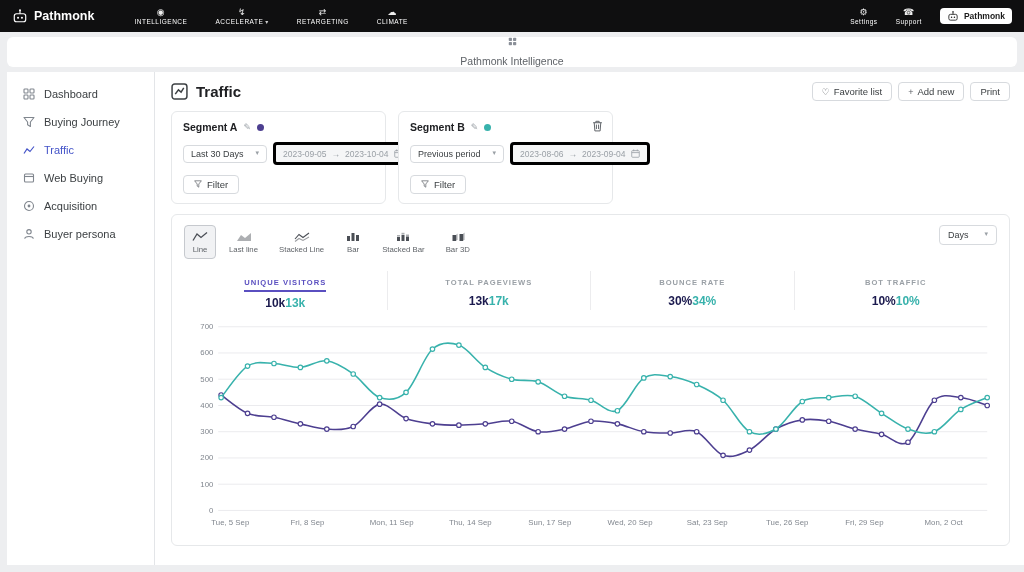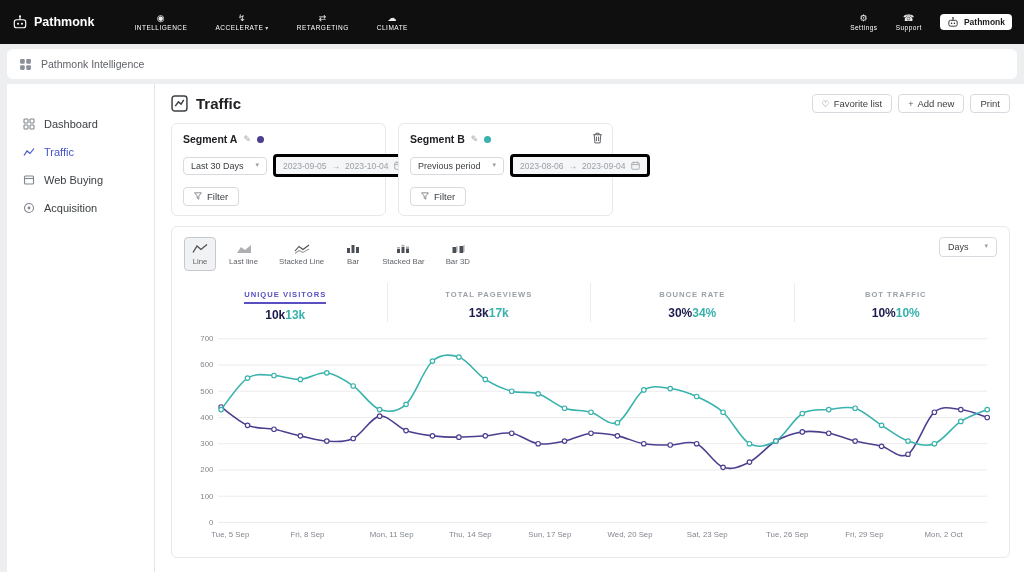--- a/index.html
+++ b/index.html
@@ -2,37 +2,37 @@
 <html style="--accent: #4353c8; --seg-a: #4d3f90; --seg-b: #38b2ac; --val-dark: #1b1a4e; --stat-active: #5a4fc0;"><head>
 <meta charset="utf-8">
 <style>
   * { box-sizing: border-box; }
   body {
     margin: 0; width: 1024px; height: 572px; overflow: hidden;
     background: #edeef0;
     font-family: "Liberation Sans", sans-serif;
   }
   
-  .topbar { height: 44px; background: #0f0f10; display: flex; align-items: center; padding: 0 12px; }
+  .topbar { height: 32px; background: #0f0f10; display: flex; align-items: center; padding: 0 12px; }
   .brand { display: flex; align-items: center; gap: 6px; color: #fff; font-size: 12.5px; font-weight: bold; margin-right: 40px; cursor: pointer; }
   .brand svg { width: 16px; height: 14px; }
   .topnav { display: flex; gap: 28px; }
   .topnav-item { display: flex; flex-direction: column; align-items: center; gap: 1px; color: #fff; font-size: 6.5px; letter-spacing: .5px; cursor: pointer; }
   .topnav-item .nicon { font-size: 9px; line-height: 10px; color: #eee; }
   .topnav-item .lblrow { display: flex; align-items: center; gap: 2px; }
   .chev { font-size: 6px; color: #cfcfcf; }
   .topbar-right { margin-left: auto; display: flex; gap: 18px; align-items: center; }
   .badge { background: #fff; border-radius: 4px; padding: 3px 7px; display: flex; gap: 5px; align-items: center; font-size: 8.5px; color: #1b1b1b; font-weight: 600; cursor: pointer; }
   .badge svg { width: 12px; height: 10px; color: #1b1b1b; }
   
-  .subbar { margin: 5px 7px; background: #fff; border-radius: 6px; height: 30px; display: flex; align-items: center; gap: 9px; padding: 0 12px; color: #5f6368; font-size: 10.5px; }
+  .subbar { margin: 5px 7px; background: #fff; border-radius: 6px; height: 30px; display: flex; align-items: center; gap: 9px; padding: 0 12px; color: #5f6368; font-size: 10.5px; flex-direction: column; }
   .subbar svg { width: 13px; height: 13px; color: #8a8f98; }
   
   .content { display: flex; margin-left: 7px; background: #fff; height: 493px; }
-  .sidebar { width: 148px; border-right: 1px solid #e3e5e8; padding-top: 26px; flex-shrink: 0; }
+  .sidebar { width: 148px; border-right: 1px solid #e3e5e8; padding-top: 8px; flex-shrink: 0; }
   .side-item { display: flex; align-items: center; gap: 9px; padding: 8px 16px; font-size: 11px; color: #3c4043; cursor: pointer; }
   .side-item svg { width: 12px; height: 12px; color: #80868e; flex-shrink: 0; }
   .side-item.active { color: var(--accent); }
   .side-item.active svg { color: var(--accent); }
   .main { flex: 1; padding: 10px 14px 0 16px; overflow: hidden; }
   
   .page-head { display: flex; align-items: center; }
   .title-wrap { display: flex; align-items: center; gap: 8px; }
   .title-wrap svg { width: 17px; height: 17px; color: #3c4043; }
   .page-title { font-size: 15px; font-weight: 700; color: #202124; }
@@ -162,39 +162,52 @@
   <aside class="sidebar">
     <div class="side-item">
       <svg viewBox="0 0 12 12" fill="none" stroke="currentColor" stroke-width="1.1">
           <rect x="1" y="1" width="4" height="4" rx="0.8"></rect>
           <rect x="7" y="1" width="4" height="4" rx="0.8"></rect>
           <rect x="1" y="7" width="4" height="4" rx="0.8"></rect>
           <rect x="7" y="7" width="4" height="4" rx="0.8"></rect>
         </svg>
       <span>Dashboard</span>
     </div>
+    <div class="side-item">
+      <svg viewBox="0 0 12 12" fill="none" stroke="currentColor" stroke-width="1.1" stroke-linejoin="round">
+          <path d="M1 1.5 H11 L7.4 6 V10.5 L4.6 8.8 V6 Z"></path>
+        </svg>
+      <span>Buying Journey</span>
+    </div>
     <div class="side-item active">
       <svg viewBox="0 0 12 12" fill="none" stroke="currentColor" stroke-width="1.2">
           <polyline points="1,9.5 4,5 7,7.5 11,2.5"></polyline>
         </svg>
       <span>Traffic</span>
     </div>
     <div class="side-item">
       <svg viewBox="0 0 12 12" fill="none" stroke="currentColor" stroke-width="1.1">
           <rect x="1.5" y="2" width="9" height="8" rx="1"></rect>
           <line x1="1.5" y1="4.5" x2="10.5" y2="4.5"></line>
         </svg>
       <span>Web Buying</span>
     </div>
     <div class="side-item">
       <svg viewBox="0 0 12 12" fill="none" stroke="currentColor" stroke-width="1.1">
           <circle cx="6" cy="6" r="4.5"></circle>
           <circle cx="6" cy="6" r="1.4" fill="currentColor" stroke="none"></circle>
         </svg>
       <span>Acquisition</span>
+    </div>
+    <div class="side-item">
+      <svg viewBox="0 0 12 12" fill="none" stroke="currentColor" stroke-width="1.1">
+          <circle cx="6" cy="3.8" r="2.2"></circle>
+          <path d="M1.8 10.8 C1.8 7.8 10.2 7.8 10.2 10.8"></path>
+        </svg>
+      <span>Buyer persona</span>
     </div>
   </aside>
 
   <main class="main">
 
     <div class="page-head">
       <div class="title-wrap">
         <svg viewBox="0 0 16 16" fill="none" stroke="currentColor" stroke-width="1.4">
             <rect x="1" y="1" width="14" height="14" rx="2.5"></rect>
             <polyline points="4,10.5 7,6.5 9.5,8.5 12,4.5"></polyline>

